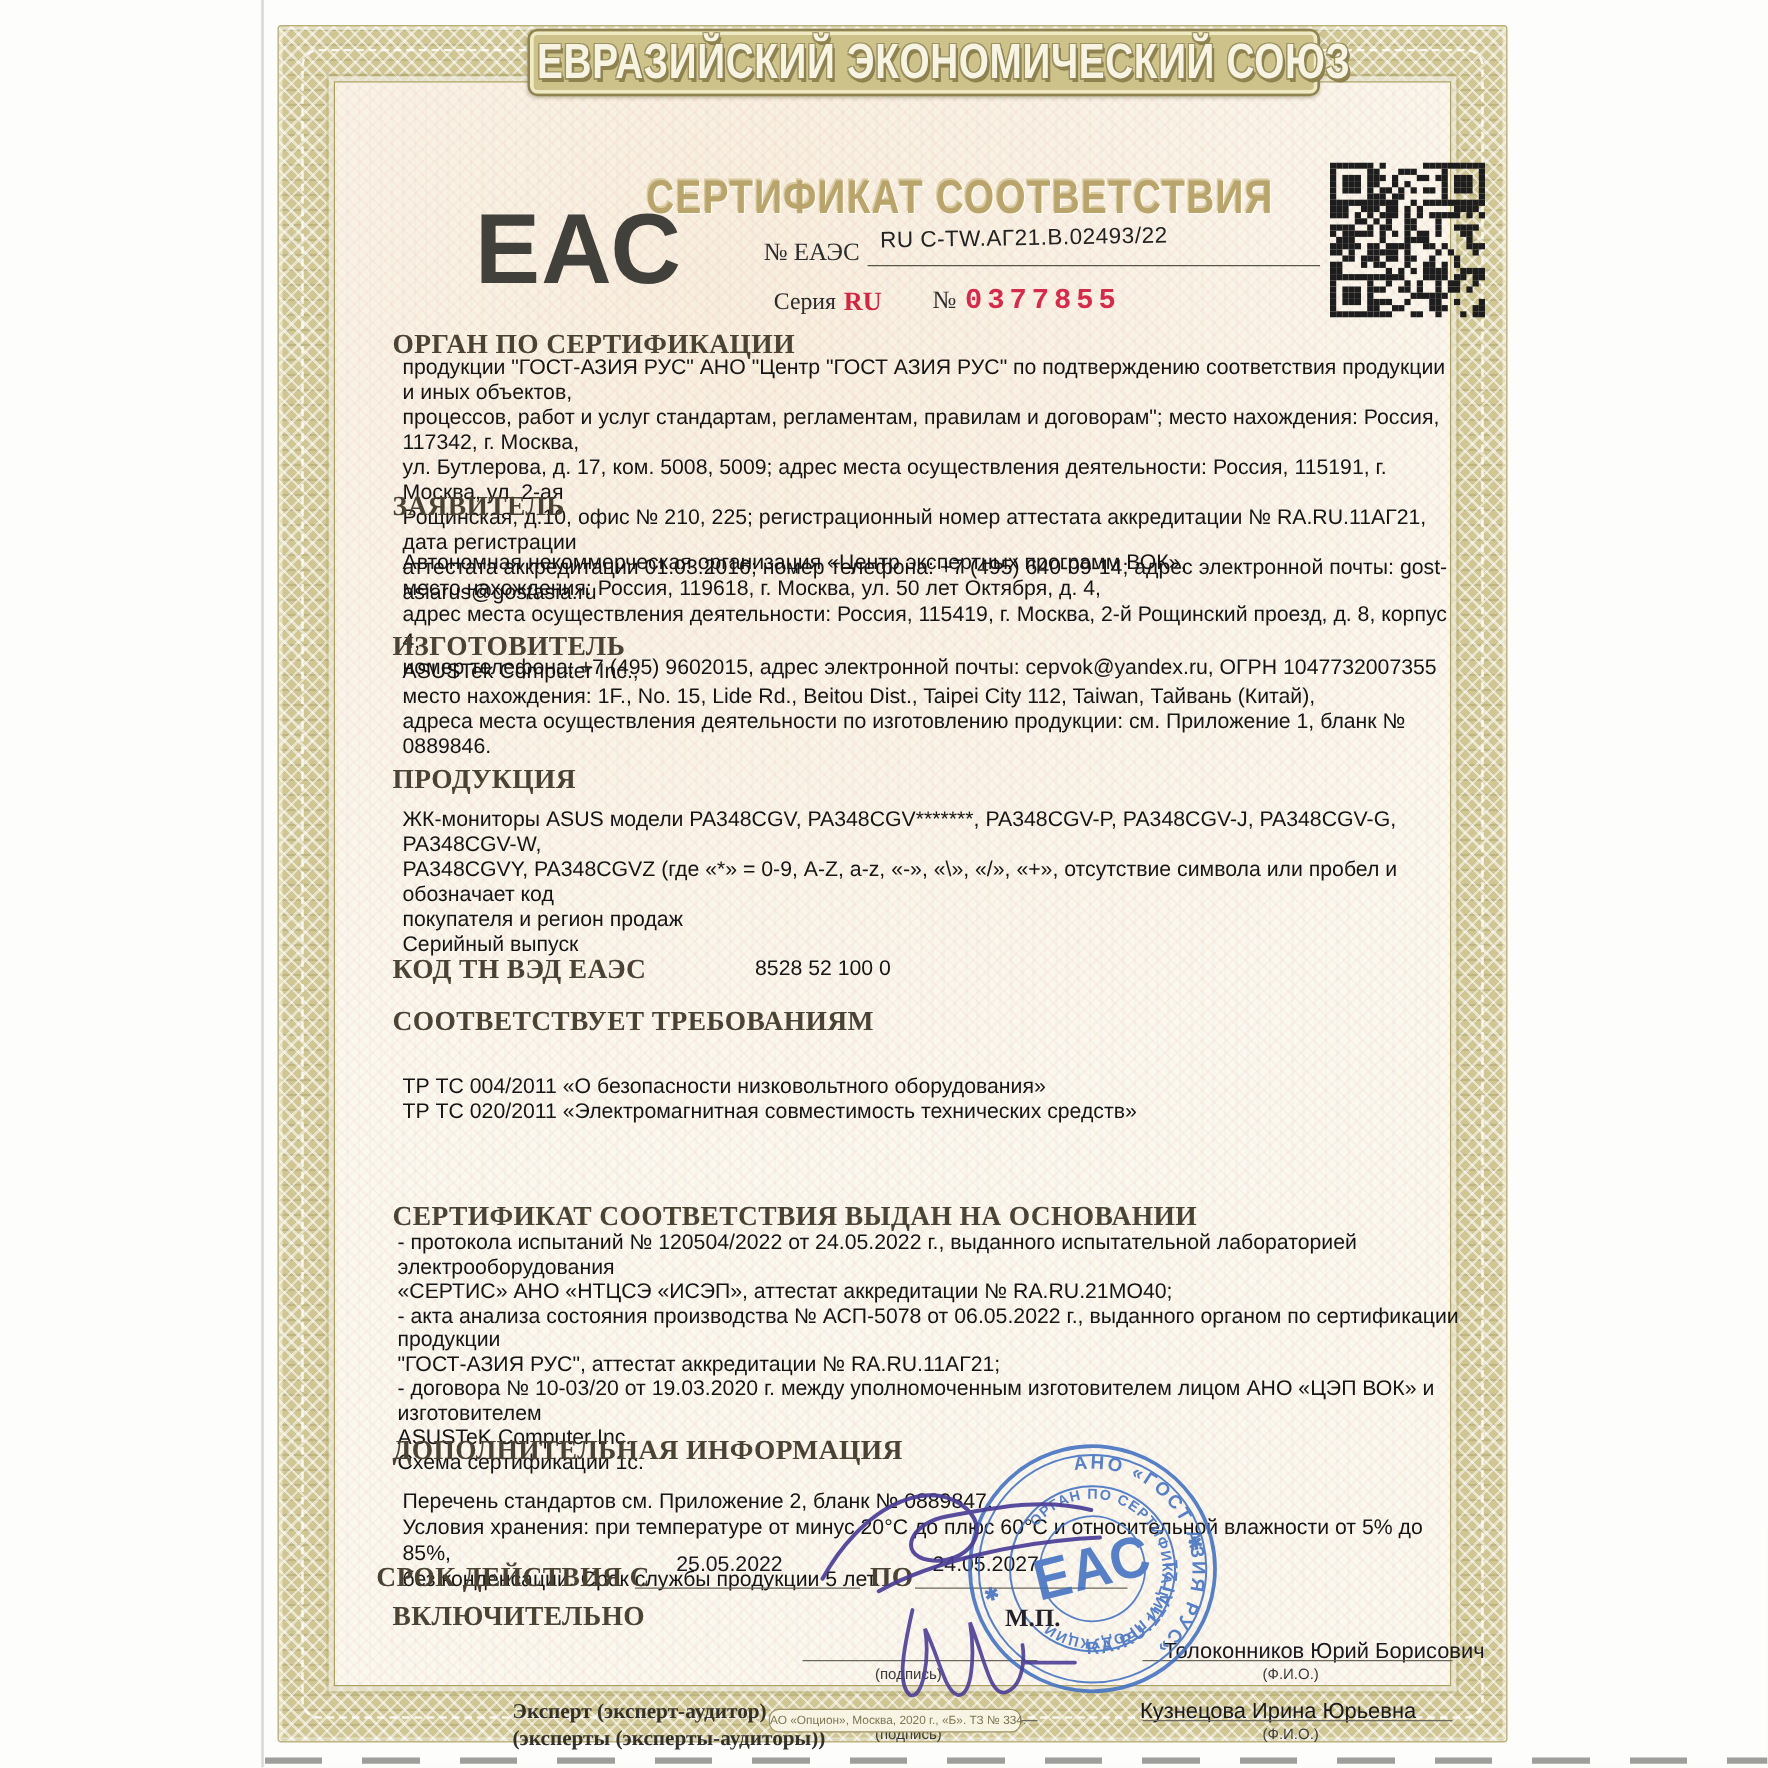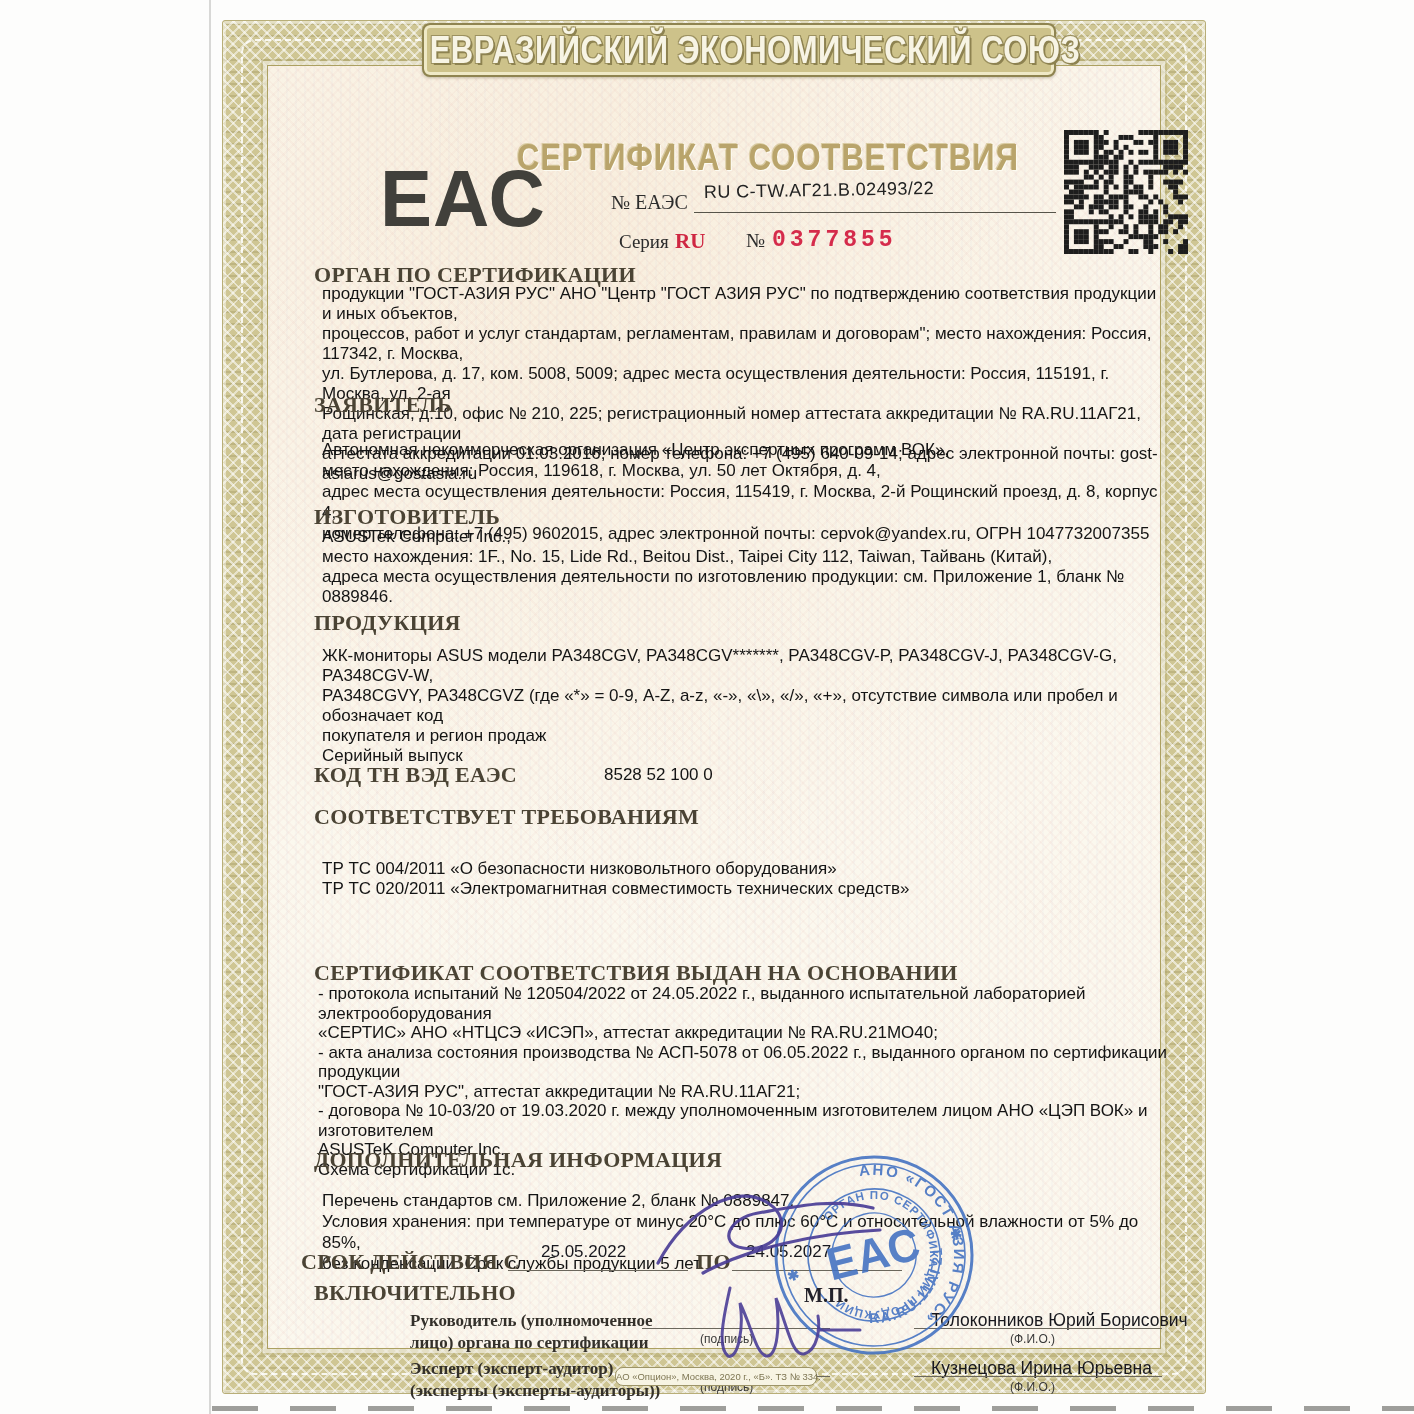--- a/index.html
+++ b/index.html
@@ -508,33 +508,31 @@
 без конденсации. Срок службы продукции 5 лет.</div>
 
     <div class="h" style="left:33px;top:1183px;">СРОК ДЕЙСТВИЯ С</div>
     <div class="date" style="left:273px;top:1176px;">25.05.2022</div>
     <div class="sigline" style="left:240px;top:1204px;width:180px;"></div>
     <div class="h" style="left:428px;top:1183px;">ПО</div>
     <div class="date" style="left:478px;top:1176px;">24.05.2027</div>
     <div class="sigline" style="left:464px;top:1204px;width:170px;"></div>
     <div class="h" style="left:46px;top:1214px;">ВКЛЮЧИТЕЛЬНО</div>
 
-    <div class="label-serif" style="left:142px;top:1244px;width:250px;">Руководитель (уполномоченное
-лицо) органа по сертификации</div>
     <div class="sigline" style="left:374px;top:1262px;width:188px;"></div>
     <div class="caption" style="left:432px;top:1266px;">(подпись)</div>
     <div class="name" style="left:663px;top:1244px;">Толоконников Юрий Борисович</div>
     <div class="sigline" style="left:646px;top:1262px;width:248px;"></div>
     <div class="caption" style="left:742px;top:1266px;">(Ф.И.О.)</div>
 
     <div class="label-serif" style="left:142px;top:1292px;width:260px;">Эксперт (эксперт-аудитор)
 (эксперты (эксперты-аудиторы))</div>
     <div class="sigline" style="left:374px;top:1310px;width:188px;"></div>
     <div class="caption" style="left:432px;top:1314px;">(подпись)</div>
-    <div class="name" style="left:663px;top:1292px;text-align:center;">Кузнецова Ирина Юрьевна</div>
+    <div class="name" style="left:644px;top:1292px;text-align:center;">Кузнецова Ирина Юрьевна</div>
     <div class="sigline" style="left:646px;top:1310px;width:248px;"></div>
     <div class="caption" style="left:742px;top:1314px;">(Ф.И.О.)</div>
   </div>
 
   <div class="footer-pill">
     <span>АО «Опцион», Москва, 2020 г., «Б». ТЗ № 334.</span>
   </div>
 </div>
 
 <svg class="sig" style="left:648px;top:1178px;" width="240" height="110" viewBox="0 0 240 110">

